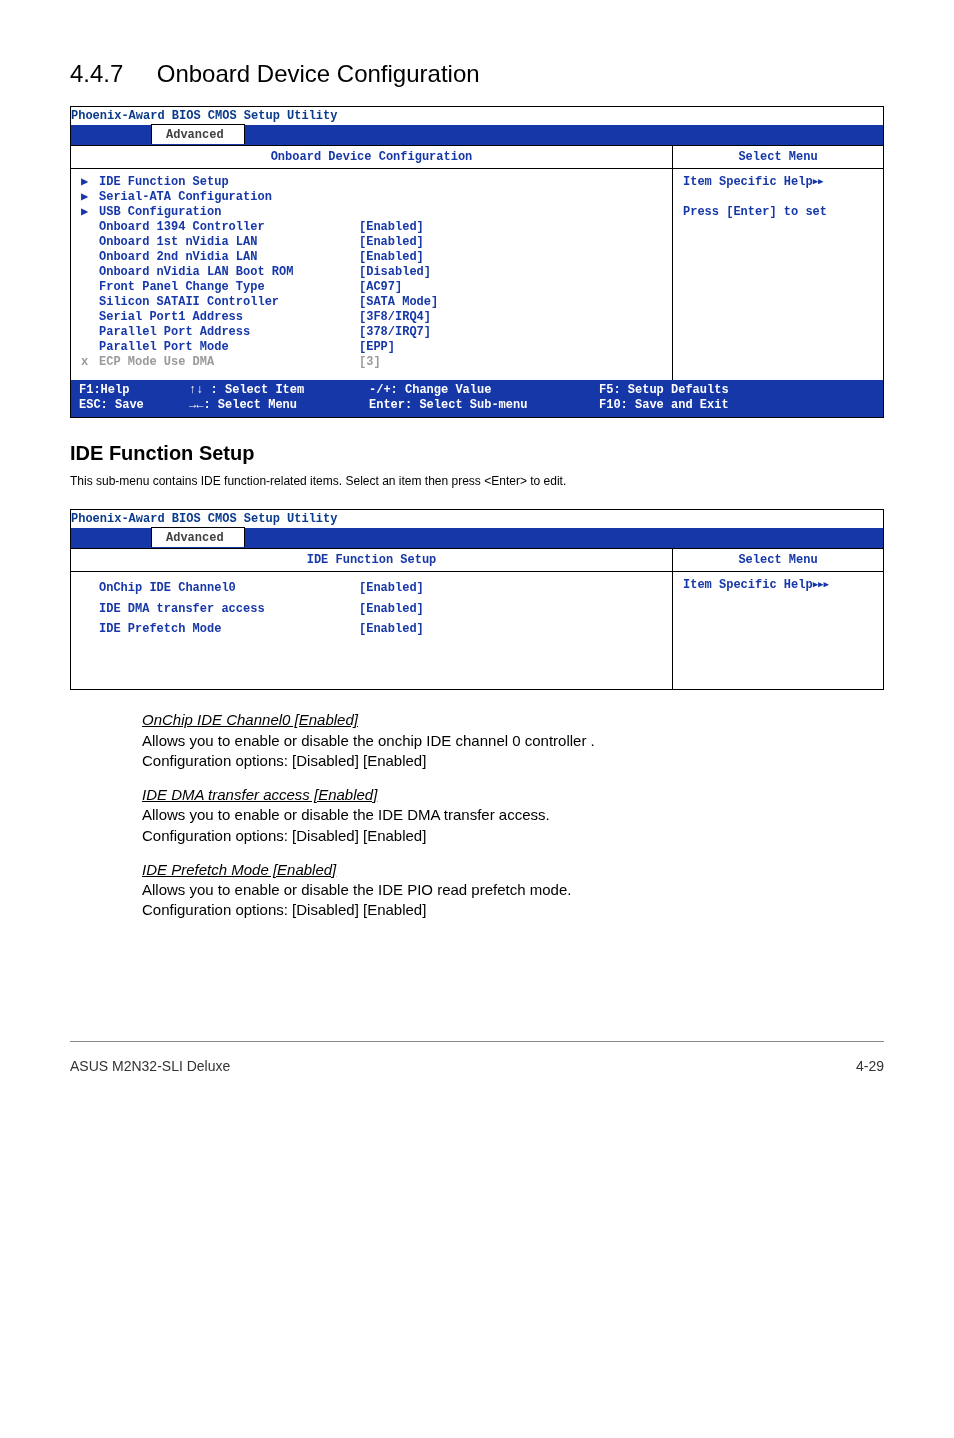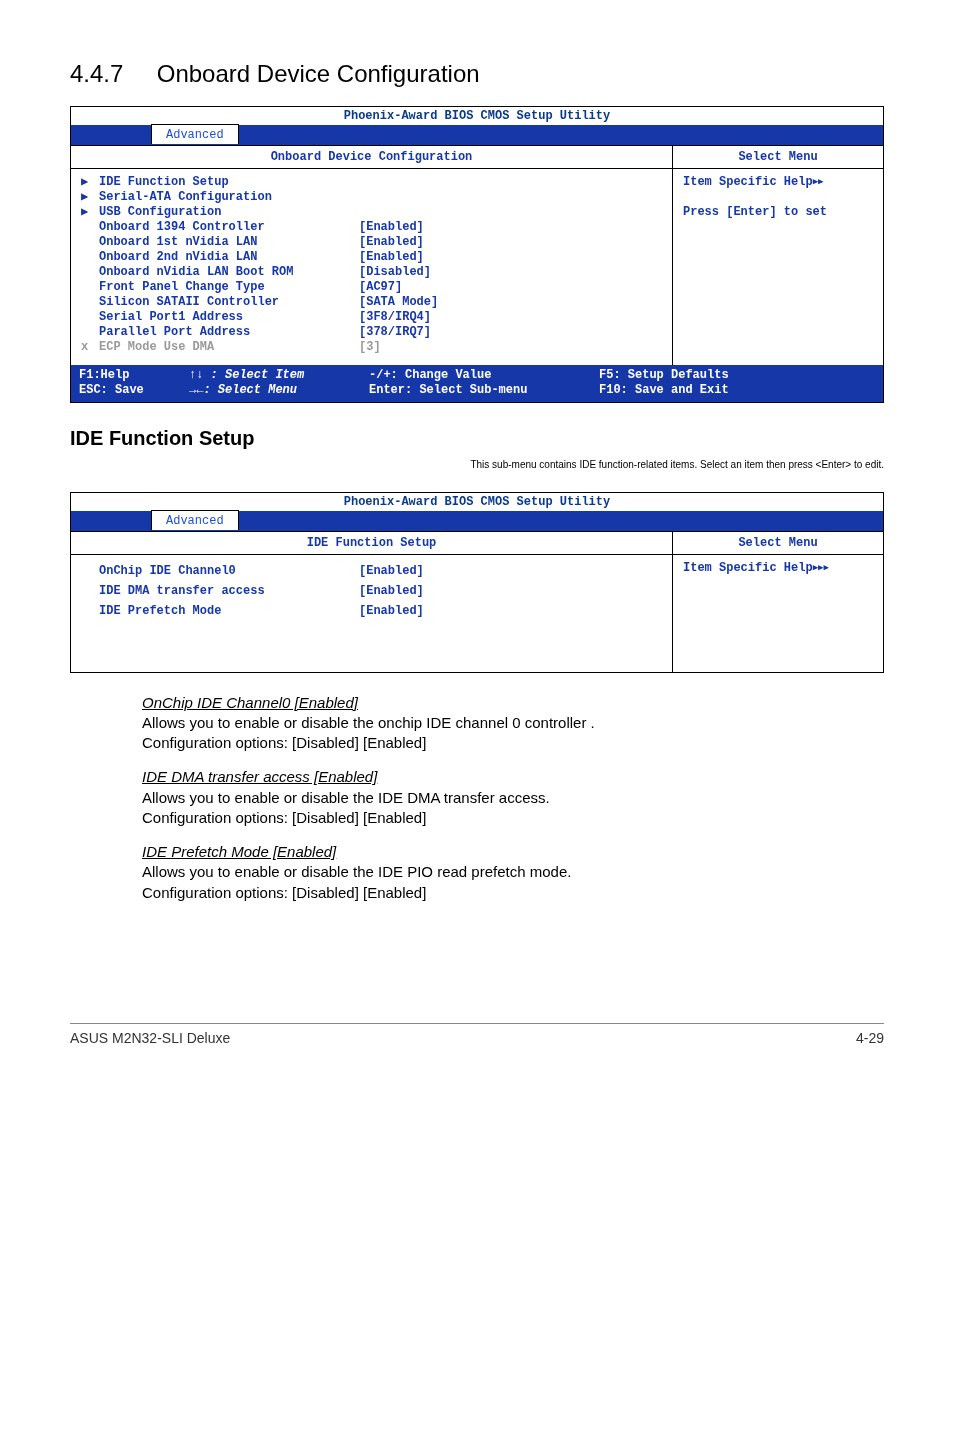--- a/index.html
+++ b/index.html
@@ -18,24 +18,23 @@
     font-size: 24px;
     font-weight: normal;
     margin: 0 0 18px 0;
   }
   h2.sub-title {
     font-size: 20px;
     font-weight: bold;
     margin: 24px 0 8px 0;
   }
   p.body-text {
-    font-size: 10px;
+    font-size: 12px;
     margin: 0 0 20px 0;
     line-height: 1.35;
-    text-align: right;
   }
   .indent-block {
     margin-left: 72px;
     margin-top: 20px;
   }
   .indent-block p {
     font-size: 15px;
     margin: 0 0 14px 0;
     line-height: 1.35;
   }
@@ -46,40 +45,40 @@
   }
   
   .bios-box {
     border: 1px solid #000;
     font-family: "Courier New", monospace;
     font-size: 12px;
     background: #fff;
     margin-bottom: 8px;
   }
   .bios-title {
-    text-align: center;
+    text-align: left;
     background: #fff;
     color: #0a3a8c;
     font-weight: bold;
     padding: 2px 0 0 0;
   }
   .bios-tabbar {
     background: #1637a8;
     height: 20px;
     position: relative;
     margin-top: 2px;
   }
   .bios-tab {
     position: absolute;
     left: 80px;
     top: -1px;
     background: #fff;
-    color: #1d4ed8;
-    font-weight: normal;
-    padding: 3px 14px 2px 14px;
+    color: #404040;
+    font-weight: bold;
+    padding: 3px 20px 2px 14px;
     border: 1px solid #000;
     border-bottom: none;
   }
   .bios-header-row {
     display: flex;
     border-top: 1px solid #000;
   }
   .bios-left {
     flex: 1;
     border-right: 1px solid #000;
@@ -122,29 +121,29 @@
   .bios-row.disabled { color: #9a9a9a; }
   .bios-footer {
     background: #1637a8;
     color: #fff;
     font-weight: bold;
     padding: 3px 0 4px 8px;
     display: flex;
     line-height: 1.25;
   }
   .bios-footer .col1 { width: 110px; }
-  .bios-footer .col2 { width: 180px; font-style: italic; }
+  .bios-footer .col2 { width: 180px; }
   .bios-footer .col3 { width: 230px; }
   .bios-footer .col4 { flex: 1; }
   .page-footer {
     display: flex;
     justify-content: space-between;
     border-top: 1px solid #888;
     margin-top: 120px;
-    padding-top: 6px;
+    padding-top: 16px;
     font-size: 14px;
     color: #333;
   }
   .tri-right::before {
     content: "\25B6";
     font-size: 9px;
     position: relative;
     top: -1px;
   }
 </style>
@@ -221,20 +220,25 @@
           <div class="bios-row">
             <span class="marker"></span>
             <span class="label-col">Serial Port1 Address</span>
             <span class="value-col">[3F8/IRQ4]</span>
           </div>
           <div class="bios-row">
             <span class="marker"></span>
             <span class="label-col">Parallel Port Address</span>
             <span class="value-col">[378/IRQ7]</span>
           </div>
+          <div class="bios-row">
+            <span class="marker"></span>
+            <span class="label-col">Parallel Port Mode</span>
+            <span class="value-col">[EPP]</span>
+          </div>
           <div class="bios-row disabled">
             <span class="marker">x</span>
             <span class="label-col">ECP Mode Use DMA</span>
             <span class="value-col">[3]</span>
           </div>
         </div>
       <div class="bios-body-right">
         <span>Item Specific Help</span><span class="tri-right"></span><span class="tri-right"></span>
         <br><br>
         <span>Press [Enter] to set</span>

